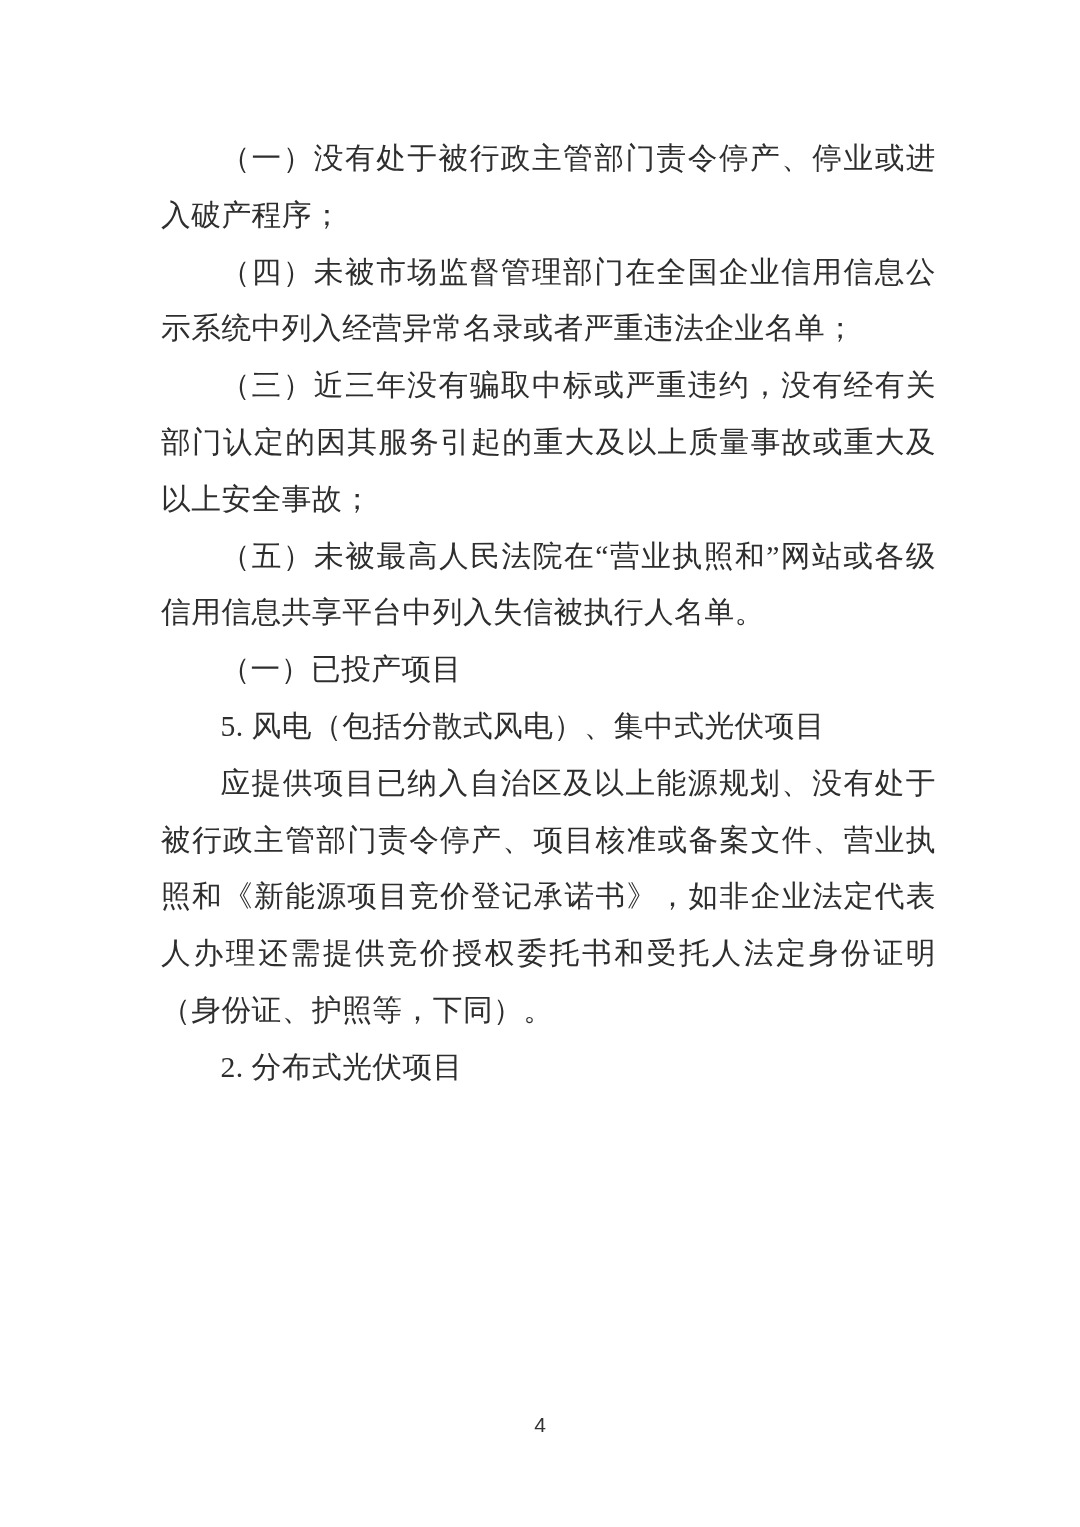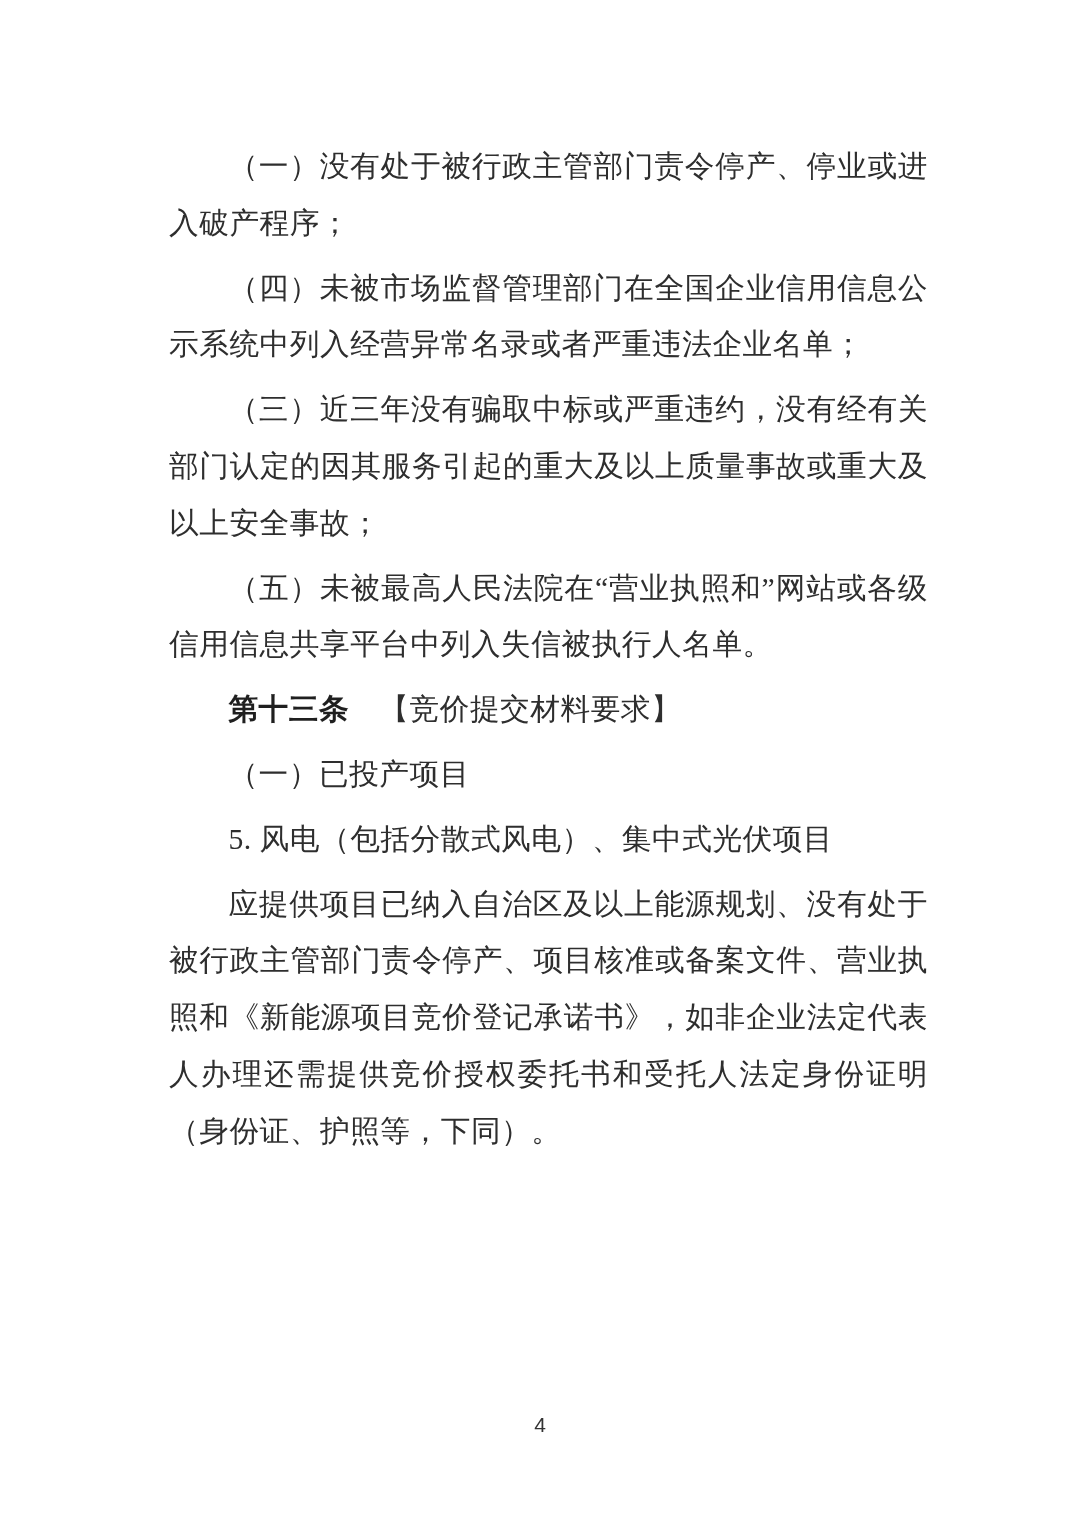--- a/index.html
+++ b/index.html
@@ -21,21 +21,21 @@
     top: 130px;
     width: 775px;
     font-size: 29.7px;
     line-height: 56.8px;
     color: #2e2e2e;
     text-align: justify;
     text-justify: inter-ideograph;
     letter-spacing: 0.5px;
   }
   .content p {
-    margin: 8px;
+    margin: 0;
     padding: 0;
     text-indent: 2em;
   }
   .article-number {
     font-weight: bold;
     color: #1f1f1f;
   }
   .footer {
     position: absolute;
     left: 0;
@@ -50,21 +50,21 @@
 </style>
 </head>
 <body>
 
 <div class="page">
   <div class="content">
     <p>（一）没有处于被行政主管部门责令停产、停业或进入破产程序；</p>
     <p>（四）未被市场监督管理部门在全国企业信用信息公示系统中列入经营异常名录或者严重违法企业名单；</p>
     <p>（三）近三年没有骗取中标或严重违约，没有经有关部门认定的因其服务引起的重大及以上质量事故或重大及以上安全事故；</p>
     <p>（五）未被最高人民法院在“营业执照和”网站或各级信用信息共享平台中列入失信被执行人名单。</p>
-    <p><span class="article-number">第十三条</span><span>　</span><span>【竞价提交材料要求】</span></p>
     <p>（一）已投产项目</p>
     <p>5. 风电（包括分散式风电）、集中式光伏项目</p>
     <p>应提供项目已纳入自治区及以上能源规划、没有处于被行政主管部门责令停产、项目核准或备案文件、营业执照和《新能源项目竞价登记承诺书》，如非企业法定代表人办理还需提供竞价授权委托书和受托人法定身份证明（身份证、护照等，下同）。</p>
+    <p>2. 分布式光伏项目</p>
   </div>
   <div class="footer">
     <span>4</span>
   </div>
 </div>
 
 </body></html>

